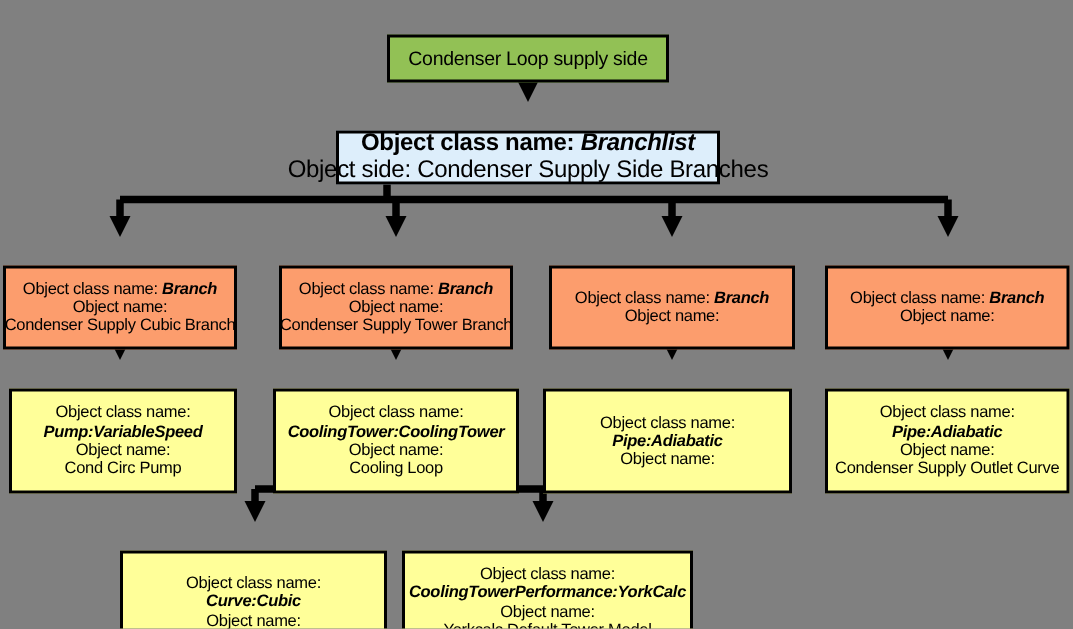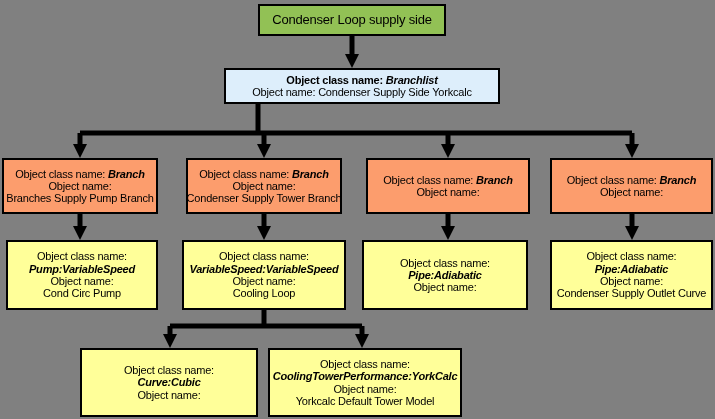--- a/index.html
+++ b/index.html
@@ -26,20 +26,21 @@
     box-sizing: border-box;
     border: 2px solid #000000;
     text-align: right;
     color: #000000;
     line-height: 1.12;
     display: flex;
     flex-direction: column;
     justify-content: center;
     align-items: center;
     letter-spacing: -0.2px;
+    margin-top: 19px;
   }
   .node .line {
     display: block;
     white-space: nowrap;
   }
   .node .ital {
     font-style: italic;
     font-weight: bold;
   }
   .node .bold {
@@ -95,35 +96,35 @@
     <line x1="170" y1="326" x2="170" y2="338" stroke="#000000" stroke-width="5"></line>
     <polygon points="163,334 177,334 170,348" fill="#000000"></polygon>
     <line x1="362" y1="326" x2="362" y2="338" stroke="#000000" stroke-width="5"></line>
     <polygon points="355,334 369,334 362,348" fill="#000000"></polygon>
   </svg>
 
   <div class="node n-green" style="left:258px; top:4px; width:188px; height:32px; font-size:13px;">
     <span class="line">Condenser Loop supply side</span>
   </div>
 
-  <div class="node n-blue" style="left:224px; top:68px; width:276px; height:36px; font-size:11px;">
+  <div class="node n-blue" style="left:224px; top:68px; width:256px; height:36px; font-size:16px;">
     <span class="line">
       <span class="bold">Object class name:</span>
       <span class="ital">Branchlist</span>
     </span>
-    <span class="line">Object name: Condenser Supply Side Yorkcalc</span>
+    <span class="line">Object side: Condenser Supply Side Branches</span>
   </div>
 
   <div class="node n-orange" style="left:2px; top:158px; width:156px; height:56px; font-size:11px;">
     <span class="line">
       <span>Object class name:</span>
       <span class="ital">Branch</span>
     </span>
     <span class="line">Object name:</span>
-    <span class="line">Branches Supply Pump Branch</span>
+    <span class="line">Condenser Supply Cubic Branch</span>
   </div>
 
   <div class="node n-orange" style="left:186px; top:158px; width:156px; height:56px; font-size:11px;">
     <span class="line">
       <span>Object class name:</span>
       <span class="ital">Branch</span>
     </span>
     <span class="line">Object name:</span>
     <span class="line">Condenser Supply Tower Branch</span>
   </div>
@@ -146,21 +147,21 @@
 
   <div class="node n-yellow" style="left:6px; top:240px; width:152px; height:70px; font-size:11px;">
     <span class="line">Object class name:</span>
     <span class="line ital">Pump:VariableSpeed</span>
     <span class="line">Object name:</span>
     <span class="line">Cond Circ Pump</span>
   </div>
 
   <div class="node n-yellow" style="left:182px; top:240px; width:164px; height:70px; font-size:11px;">
     <span class="line">Object class name:</span>
-    <span class="line ital">VariableSpeed:VariableSpeed</span>
+    <span class="line ital">CoolingTower:CoolingTower</span>
     <span class="line">Object name:</span>
     <span class="line">Cooling Loop</span>
   </div>
 
   <div class="node n-yellow" style="left:362px; top:240px; width:166px; height:70px; font-size:11px;">
     <span class="line">Object class name:</span>
     <span class="line ital">Pipe:Adiabatic</span>
     <span class="line">Object name:</span>
   </div>
 

